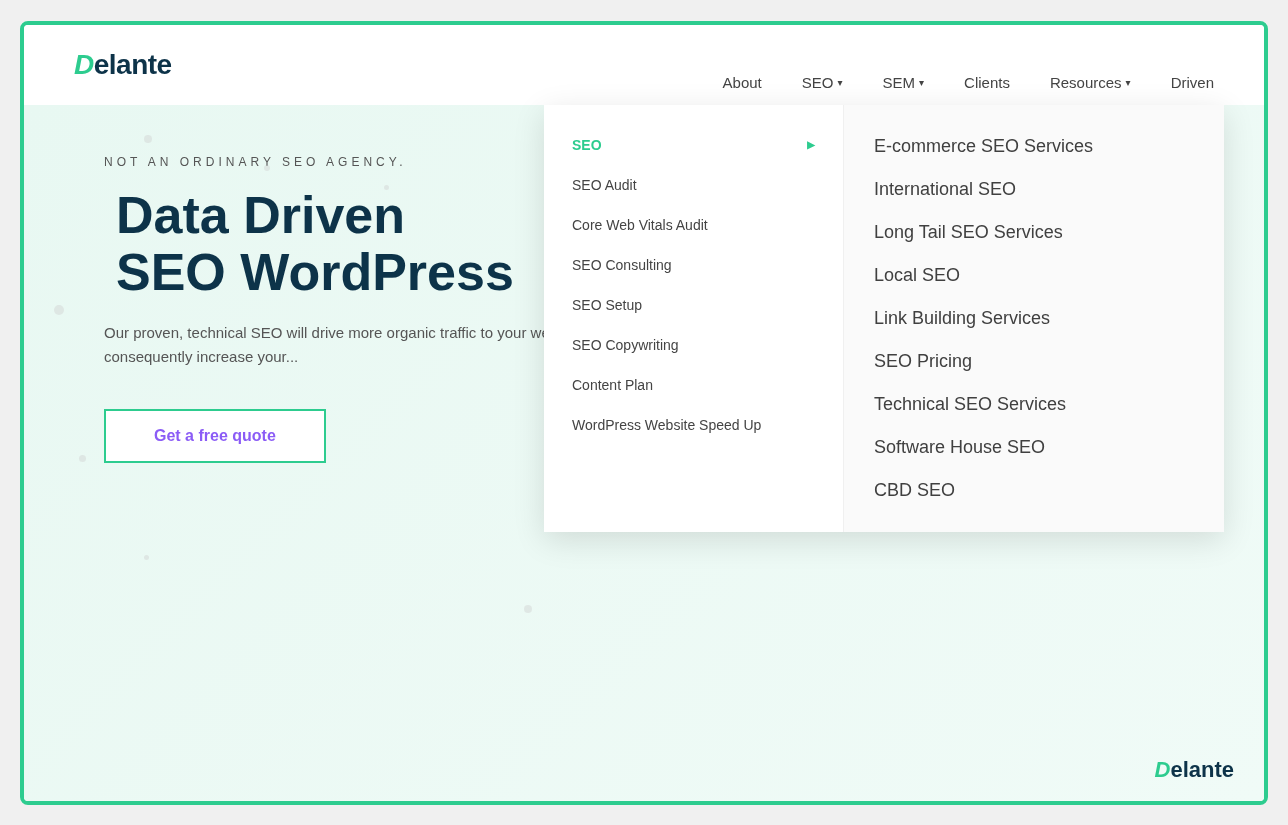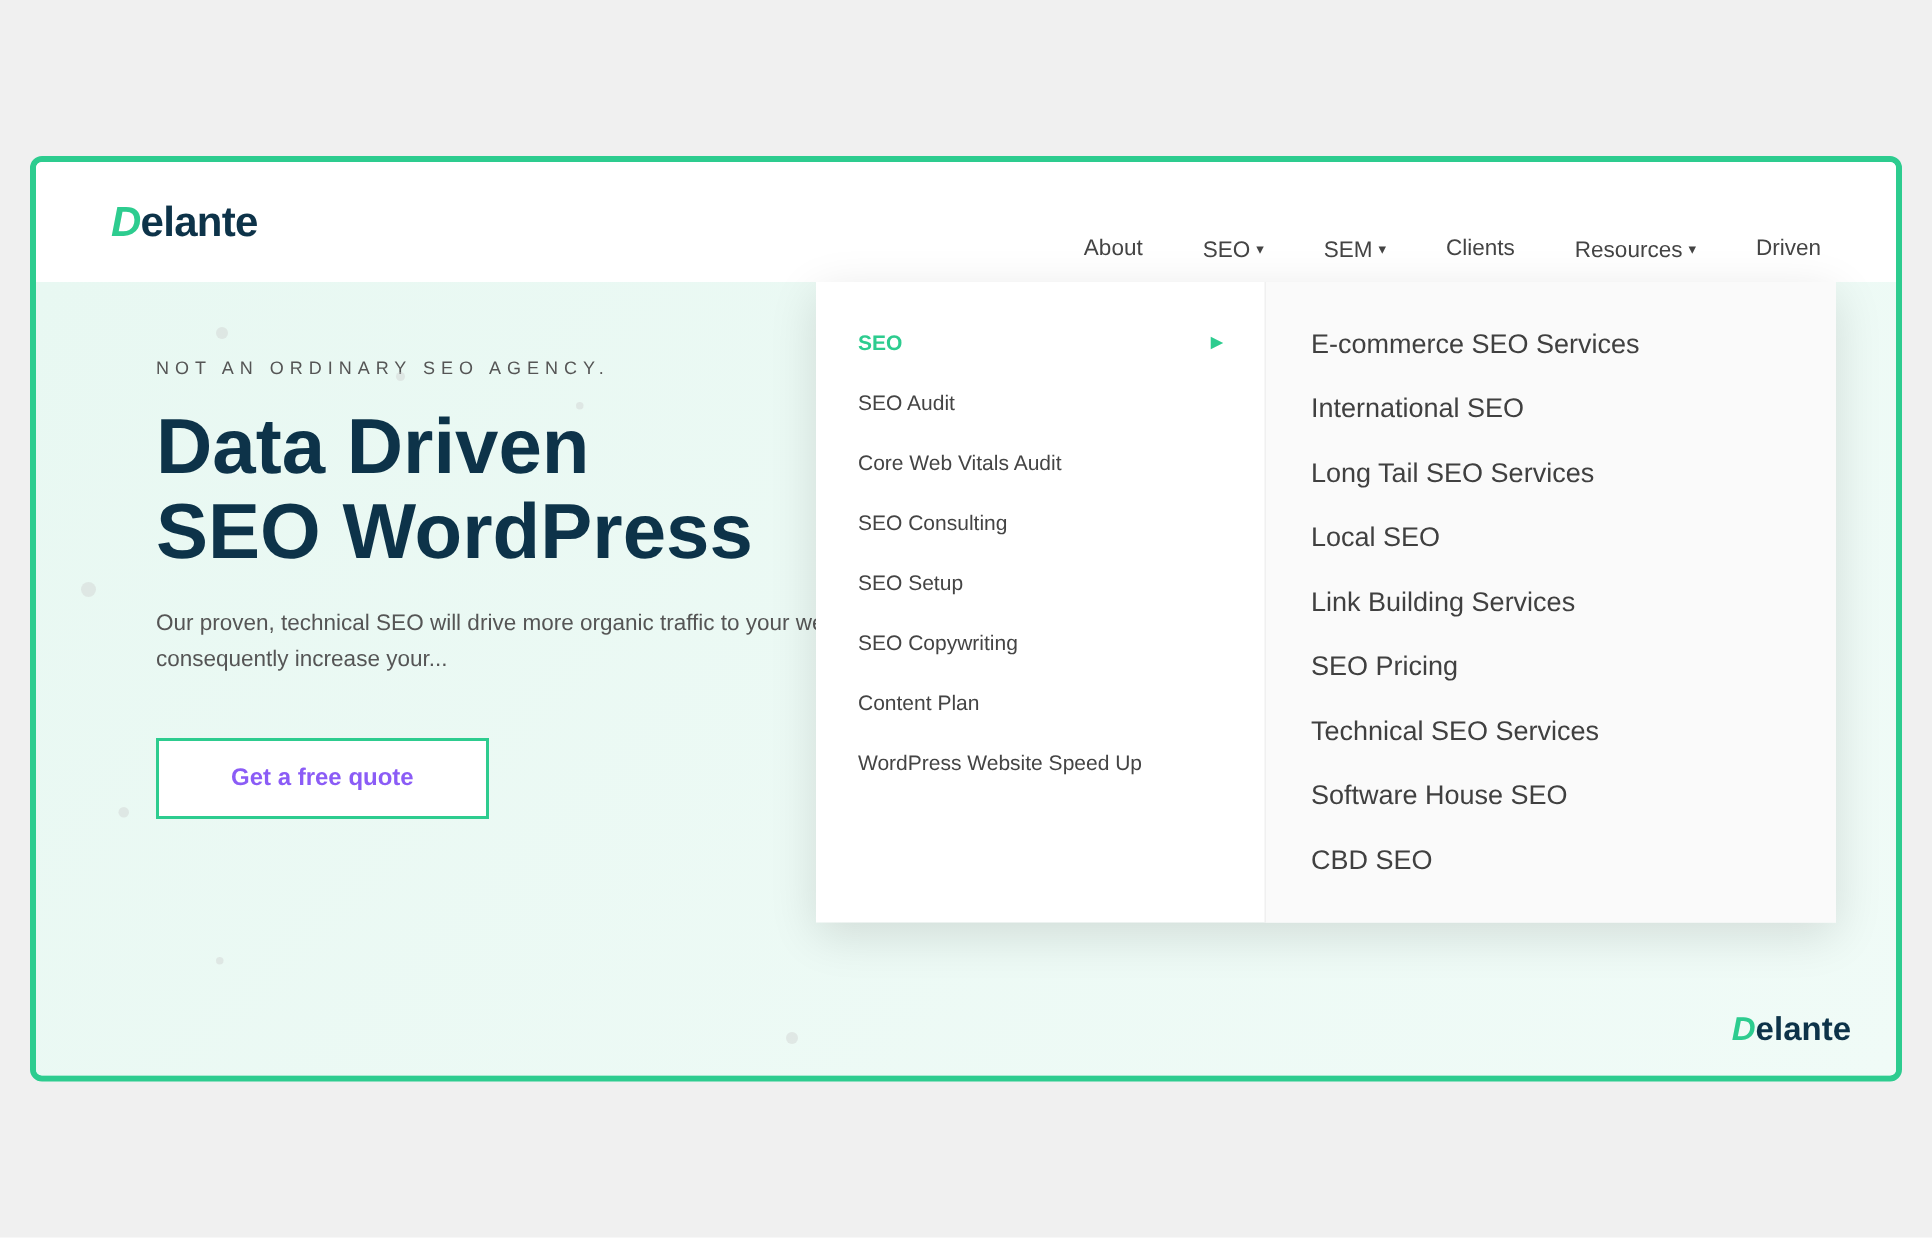--- a/index.html
+++ b/index.html
@@ -6,21 +6,21 @@
     body {
       font-family: -apple-system, BlinkMacSystemFont, 'Segoe UI', Arial, sans-serif;
       background: #f0f0f0;
       display: flex;
       align-items: center;
       justify-content: center;
       min-height: 100vh;
     }
     .outer-border {
       width: 1248px;
-      height: 617px;
+      height: 784px;
       border: 4px solid #2dcc8f;
       border-radius: 8px;
       background: #fff;
       position: relative;
       overflow: hidden;
     }
     
     .navbar {
       display: flex;
       align-items: center;
@@ -90,20 +90,21 @@
       font-weight: 500;
       margin-bottom: 18px;
     }
     .hero-title {
       font-size: 52px;
       font-weight: 800;
       color: #0d3349;
       line-height: 1.1;
       margin-bottom: 20px;
       max-width: 620px;
+      margin-left: 12px;
     }
     .hero-subtitle {
       font-size: 15px;
       color: #555;
       max-width: 580px;
       line-height: 1.6;
       margin-bottom: 40px;
     }
     .cta-button {
       display: inline-block;

